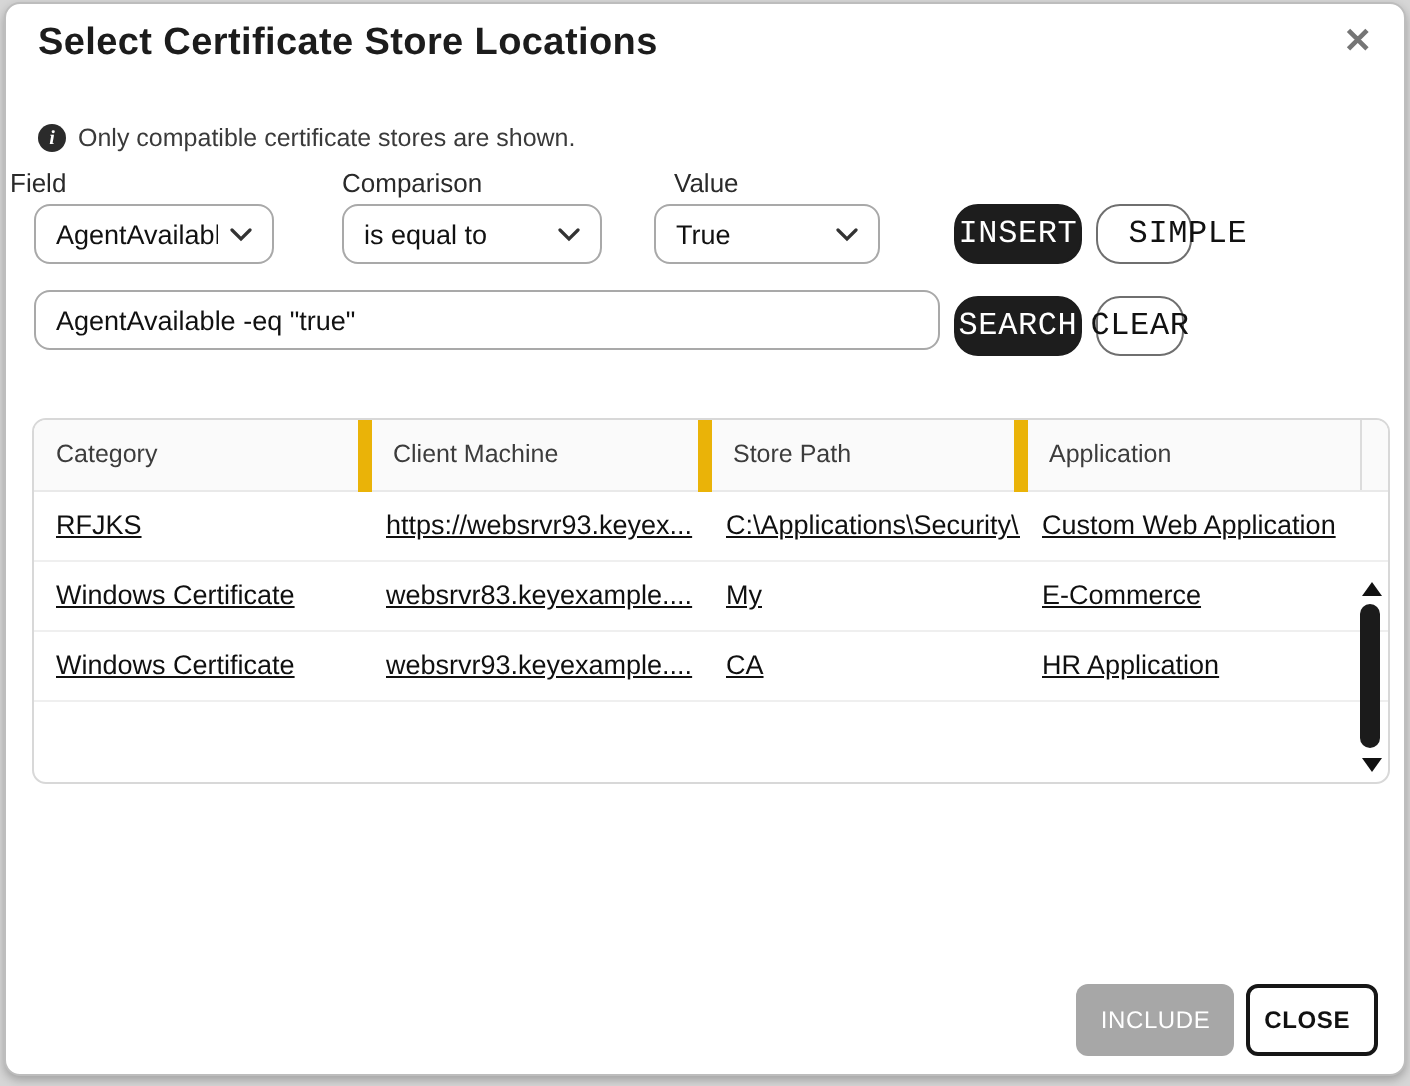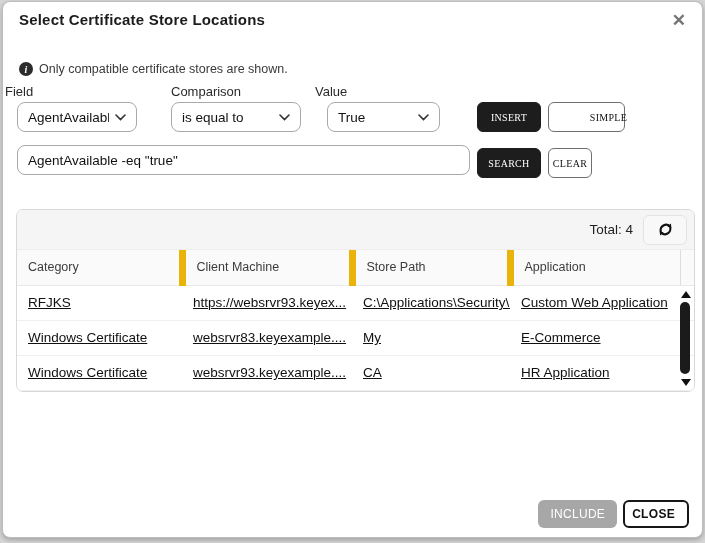--- a/index.html
+++ b/index.html
@@ -15,21 +15,21 @@
     left: 2px; top: 1px;
     width: 701px; height: 537px;
     background: #ffffff;
     border: 1px solid #bdbdbd;
     border-radius: 8px;
     box-shadow: 0 2px 5px rgba(0,0,0,0.25);
   }
   
   .modal-title {
     position: absolute; left: 16px; top: 9px;
-    font-size: 15px; font-weight: bold; color: #1c1c1c;
+    font-size: 19px; font-weight: bold; color: #1c1c1c;
     letter-spacing: 0.2px;
   }
   .close-btn {
     position: absolute; right: 10px; top: 4px;
     font-size: 17px; font-weight: bold; color: #757575;
     padding: 4px 6px; cursor: pointer; background: none; border: none;
     font-family: "Liberation Sans", sans-serif;
   }
   
   .info-line {
@@ -41,21 +41,21 @@
     width: 14px; height: 14px; border-radius: 50%;
     background: #2b2b2b; color: #fff;
     font-size: 10px; font-weight: bold; font-style: italic;
     display: inline-flex; align-items: center; justify-content: center;
     font-family: "Liberation Serif", serif;
   }
   
   .flabel { position: absolute; top: 82px; font-size: 13px; color: #2a2a2a; }
   .flabel.field { left: 2px; }
   .flabel.comparison { left: 168px; }
-  .flabel.value { left: 312px; }
+  .flabel.value { left: 334px; }
   
   .sel {
     position: absolute; top: 100px; height: 30px;
     border: 1px solid #a9a9a9; border-radius: 8px;
     background: #fff; display: flex; align-items: center;
     padding: 0 10px; font-size: 13.5px; color: #111;
     cursor: pointer;
   }
   .sel .sel-text { flex: 1; white-space: nowrap; overflow: hidden; }
   .sel .chev { margin-left: 6px; display: inline-flex; }
@@ -67,29 +67,29 @@
     position: absolute; left: 14px; top: 143px;
     width: 453px; height: 30px;
     border: 1px solid #a9a9a9; border-radius: 8px;
     padding: 0 10px; font-size: 13.5px; color: #111;
     font-family: "Liberation Sans", sans-serif;
     background: #fff;
   }
   
   .btn {
     position: absolute; height: 30px;
-    border-radius: 6px; font-size: 10px; cursor: pointer;
-    font-family: Liberation Serif, serif;
+    border-radius: 12px; font-size: 16px; cursor: pointer;
+    font-family: Liberation Mono, monospace;
     display: inline-flex; align-items: center; justify-content: center;
     letter-spacing: 0.3px;
   }
   .btn-dark { background: #1d1d1d; color: #fff; border: 1px solid #1d1d1d; }
   .btn-outline { background: #fff; color: #111; border: 1px solid #6f6f6f; }
   .btn-insert { left: 474px; top: 100px; width: 64px; }
-  .btn-simple { left: 545px; top: 100px; width: 77px; padding-left: 44px; }
+  .btn-simple { left: 545px; top: 100px; width: 48px; padding-left: 44px; }
   .btn-search { left: 474px; top: 146px; width: 64px; }
   .btn-clear  { left: 545px; top: 146px; width: 44px; }
   
   .panel {
     position: absolute; left: 13px; top: 207px;
     width: 679px; height: 183px;
     border: 1px solid #d8d8d8; border-radius: 7px;
     background: #fff; overflow: hidden;
   }
   .panel-topbar {
@@ -135,21 +135,21 @@
     position: absolute; left: 1px; top: 13px;
     width: 10px; height: 72px;
     background: #1b1b1b; border-radius: 6px;
   }
   
   .footer {
     position: absolute; right: 13px; bottom: 9px;
     display: flex; gap: 6px; align-items: center;
   }
   .fbtn {
-    height: 28px; border-radius: 6px; font-size: 12px;
+    height: 36px; border-radius: 6px; font-size: 12px;
     display: inline-flex; align-items: center; justify-content: center;
     padding: 0 12px; cursor: pointer; letter-spacing: 0.3px;
     font-family: "Liberation Sans", sans-serif;
   }
   .fbtn-disabled { background: #a7a7a7; color: #fff; border: none; }
   .fbtn-close { background: #fff; color: #111; border: 2px solid #161616; font-weight: bold; padding-left: 7px; }
 </style>
 </head>
 <body>
 
@@ -194,33 +194,20 @@
 
   <button class="btn btn-dark btn-insert">INSERT</button>
   <button class="btn btn-outline btn-simple">SIMPLE</button>
 
   <input class="query-input" type="text" value="AgentAvailable -eq &quot;true&quot;" style="">
 
   <button class="btn btn-dark btn-search">SEARCH</button>
   <button class="btn btn-outline btn-clear">CLEAR</button>
 
   <div class="panel">
-    <div class="panel-topbar">
-      <span class="total-text">Total: 4</span>
-      <button class="refresh-btn">
-        <span style="display:inline-flex;">
-          <svg width="19" height="19" viewBox="0 0 24 24">
-            <path d="M6 14.5a7 7 0 0 1 11.6-6.6" fill="none" stroke="#111" stroke-width="2.6" stroke-linecap="round"></path>
-            <polygon points="18.9,4.4 19.4,10 14.2,8.1" fill="#111"></polygon>
-            <path d="M18 9.5a7 7 0 0 1-11.6 6.6" fill="none" stroke="#111" stroke-width="2.6" stroke-linecap="round"></path>
-            <polygon points="5.1,19.6 4.6,14 9.8,15.9" fill="#111"></polygon>
-          </svg>
-        </span>
-      </button>
-    </div>
 
     <table class="grid">
       <colgroup>
         <col style="width:165px">
           <col style="width:170px">
           <col style="width:158px">
           <col>
           <col style="width:14px">
       </colgroup>
       <thead>

